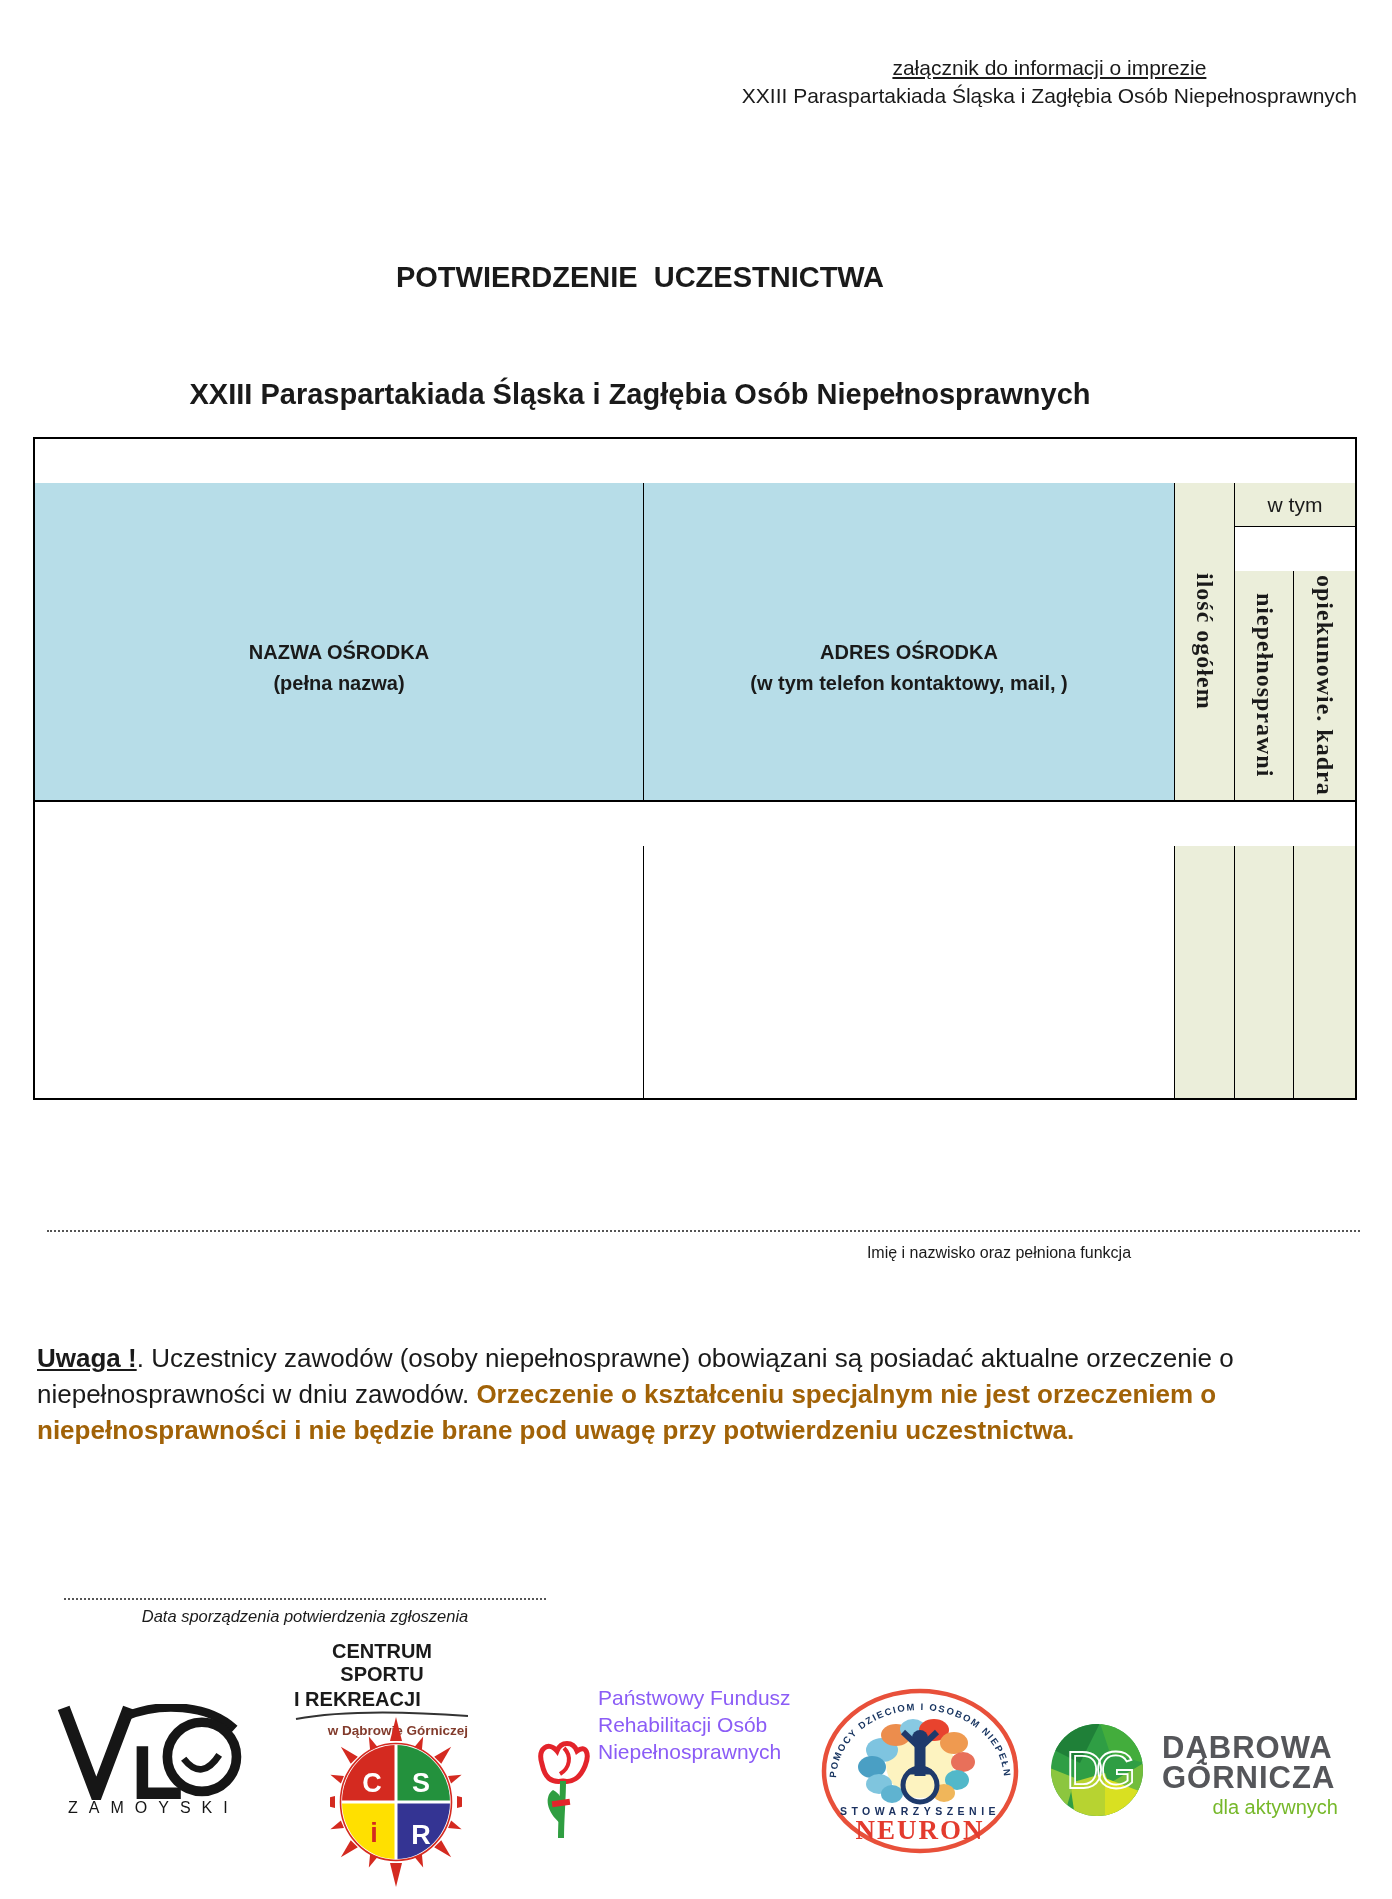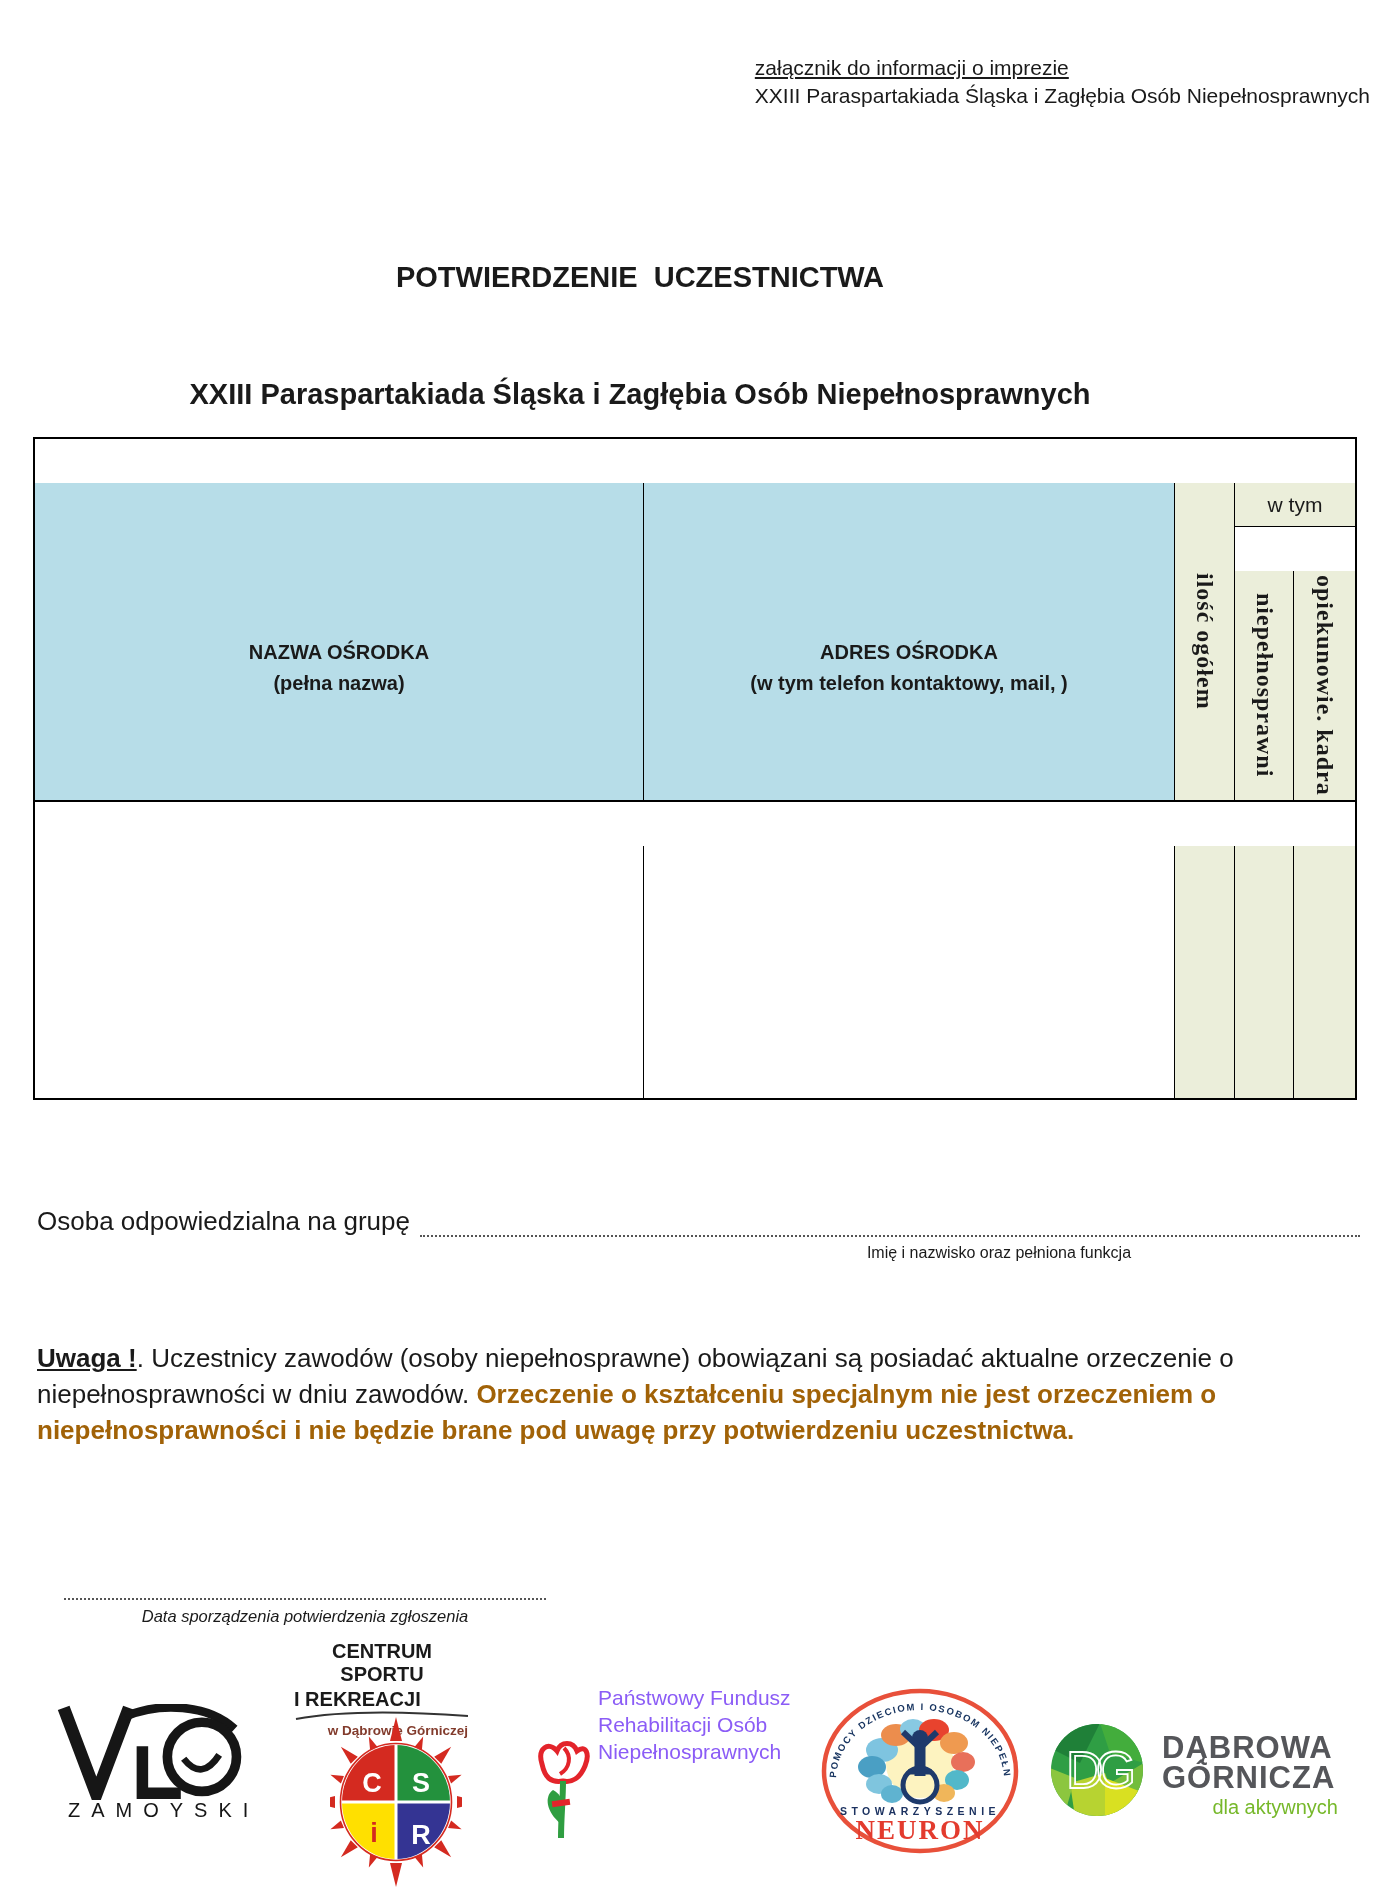--- a/index.html
+++ b/index.html
@@ -2,21 +2,21 @@
 <html><head>
 <meta charset="utf-8">
 <style>
   html,body{margin:0;padding:0;background:#888;}
   .page{
     position:relative;width:1392px;height:1899px;background:#ffffff;
     margin:0 auto;overflow:hidden;color:#1a1a1a;
     font-family:"Liberation Sans","DejaVu Sans",sans-serif;
   }
   
-  .top-note{position:absolute;top:54px;right:22px;text-align:left;line-height:28px;}
+  .top-note{position:absolute;top:54px;right:35px;text-align:center;line-height:28px;}
   .top-note-l1{font-size:21px;text-decoration:underline;}
   .top-note-l2{font-size:21px;}
   
   .title-block{position:absolute;top:180px;left:20px;width:1240px;text-align:center;
     font-weight:bold;font-size:29px;line-height:39px;white-space:pre-wrap;}
   
   .ptable{
     position:absolute;left:33px;top:437px;
     display:grid;
     grid-template-columns:609px 531px 60px 59px 61px;
@@ -60,21 +60,21 @@
   .uw{font-weight:bold;text-decoration:underline;}
   .red-part{font-weight:bold;color:#a16207;}
   
   .sig{position:absolute;}
   .sig-left{left:64px;top:1590px;width:482px;font-style:italic;}
   .sig-right{left:594px;top:1590px;width:742px;}
   .sigline{border-bottom:2px dotted #555;height:8px;}
   .sigcap{text-align:center;font-size:16.5px;margin-top:7px;}
   
   .vlo-svg{position:absolute;left:54px;top:1704px;}
-  .vlo-sub{position:absolute;left:68px;top:1799px;width:190px;font-size:20px;
+  .vlo-sub{position:absolute;left:68px;top:1799px;width:190px;font-size:16px;
     letter-spacing:11px;color:#161616;white-space:nowrap;}
   .csir-block{position:absolute;left:294px;top:1640px;width:176px;}
   .csir-l1{text-align:center;font-weight:bold;font-size:20px;}
   .csir-l2{text-align:left;font-weight:bold;font-size:20px;padding-right:4px;margin-top:2px;}
   .csir-sub{text-align:right;font-weight:bold;font-size:13.5px;color:#823b2c;padding-right:2px;margin-top:2px;}
   .csir-swoosh{display:block;margin-top:-2px;}
   .compass-svg{position:absolute;left:330px;top:1714px;}
   .tulip-svg{position:absolute;left:534px;top:1738px;}
   .pfron-text{position:absolute;left:598px;top:1684px;font-size:21px;line-height:27px;
     font-weight:normal;color:#8b5cf6;}
@@ -118,21 +118,20 @@
     <div class="cell green br bb2 vert c-niep">niepełnosprawni</div>
     <div class="cell green bb2 vert c-opiek">opiekunowie. kadra</div>
     <div class="cell br d1"></div>
     <div class="cell br d2"></div>
     <div class="cell green br d3"></div>
     <div class="cell green br d4"></div>
     <div class="cell green d5"></div>
   </div>
 
   <div class="f-osoba">
-    <span class="lbl">Osoba odpowiedzialna na grupę</span>
     <span class="dotfill"></span>
   </div>
   <div class="f-osoba-cap">Imię i nazwisko oraz pełniona funkcja</div>
 
 
   <div class="notice">
     <span class="uw">Uwaga !</span><span>. Uczestnicy zawodów (osoby niepełnosprawne) obowiązani są posiadać aktualne orzeczenie o niepełnosprawności w dniu zawodów. </span><span class="red-part">Orzeczenie o kształceniu specjalnym nie jest orzeczeniem o niepełnosprawności i nie będzie brane pod uwagę przy potwierdzeniu uczestnictwa.</span>
   </div>
 
   <div class="sig sig-left">

